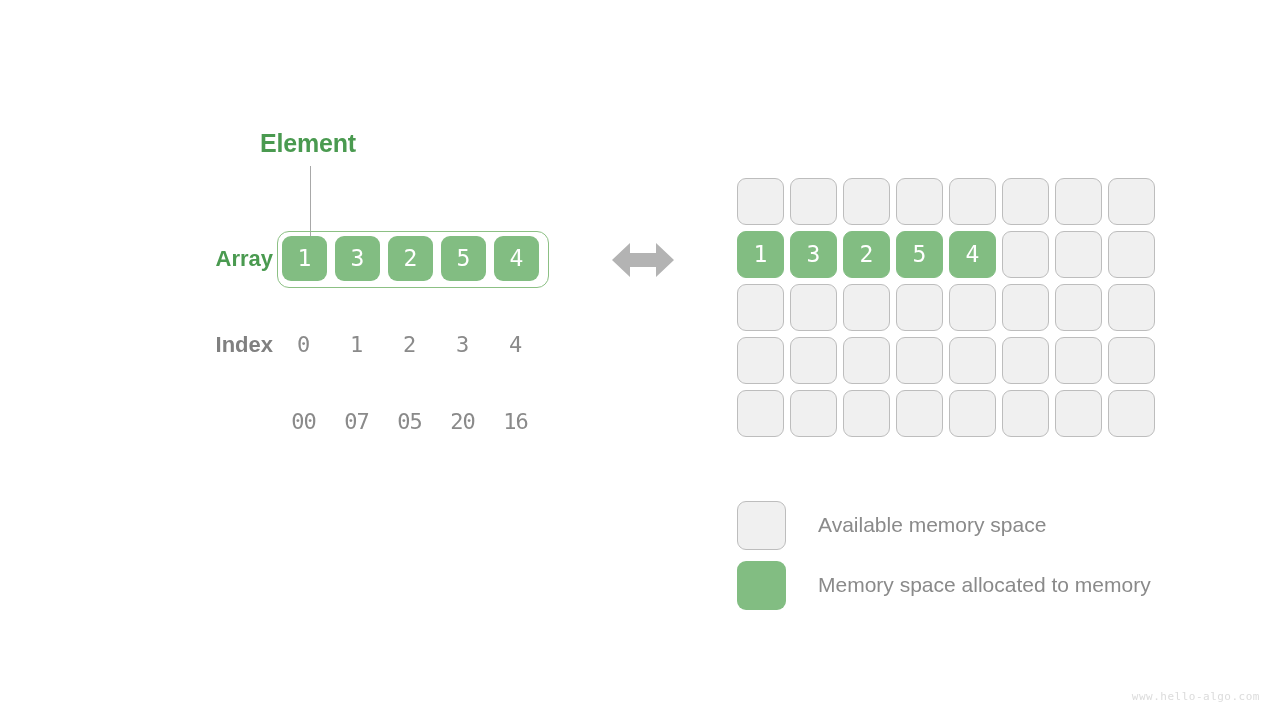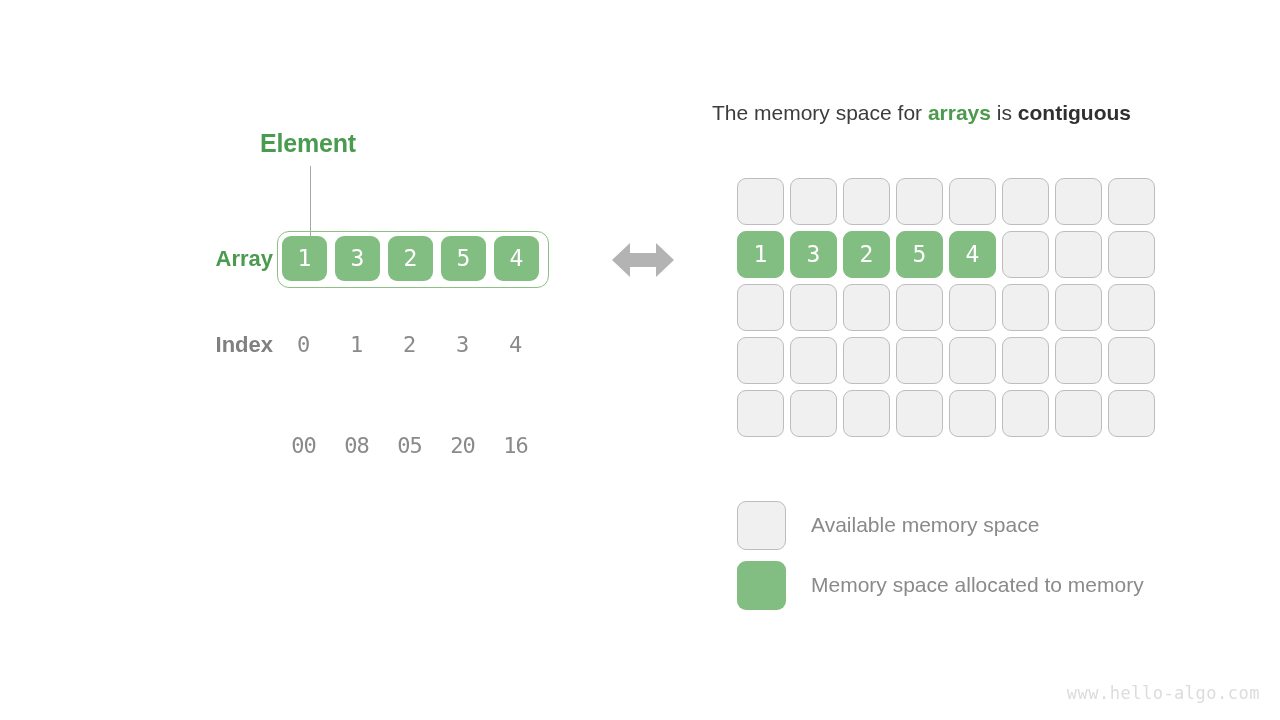--- a/index.html
+++ b/index.html
@@ -112,21 +112,20 @@
   .num-cell {
     width: 45px;
     text-align: center;
     font-size: 22px;
     font-family: "DejaVu Sans Mono", monospace;
     color: #8a8a8a;
     line-height: 1.15;
   }
   .num-row.mem-row .num-cell {
     letter-spacing: -1px;
-    margin-top: 24px;
   }
 
   
   .double-arrow {
     position: absolute;
     left: 612px;
     top: 236px;
     width: 62px;
     height: 48px;
   }
@@ -189,20 +188,21 @@
   
   .legend {
     position: absolute;
     left: 37px;
     top: 495px;
   }
   .legend-row {
     display: flex;
     align-items: center;
     height: 60px;
+    gap: 7px;
   }
   .legend-swatch {
     width: 49px;
     height: 49px;
     border-radius: 9px;
     box-sizing: border-box;
     flex: 0 0 auto;
   }
   .legend-swatch.available {
     background: #f0f0f0;
@@ -217,21 +217,21 @@
     color: #8a8a8a;
     white-space: nowrap;
   }
 
   
   .watermark {
     position: absolute;
     right: 20px;
     bottom: 17px;
     font-family: "DejaVu Sans Mono", monospace;
-    font-size: 17px;
+    font-size: 11px;
     color: #dcdcdc;
     letter-spacing: 0.5px;
   }
 </style>
 </head>
 <body>
 
 <div class="canvas">
 
   <div class="left-panel">
@@ -256,36 +256,33 @@
     <div class="num-row index-row" id="index-row">
         <div class="num-cell">0</div>
         <div class="num-cell">1</div>
         <div class="num-cell">2</div>
         <div class="num-cell">3</div>
         <div class="num-cell">4</div>
       </div>
 
     <div class="num-row mem-row" id="mem-row">
         <div class="num-cell">00</div>
-        <div class="num-cell">08</div>
+        <div class="num-cell">07</div>
         <div class="num-cell">05</div>
         <div class="num-cell">20</div>
         <div class="num-cell">16</div>
       </div>
   </div>
 
   <svg class="double-arrow" viewBox="0 0 62 48">
     <path d="M0 24 L18 7 L18 17 L44 17 L44 7 L62 24 L44 41 L44 31 L18 31 L18 41 Z" fill="#b3b3b3"></path>
   </svg>
 
   <div class="right-panel">
 
-    <div class="right-title">
-      <span>The memory space for </span><span class="kw-green">arrays</span><span> is </span><span class="kw-dark">contiguous</span>
-    </div>
 
     <div class="mem-grid" id="mem-grid">
         <div class="mem-cell"></div>
         <div class="mem-cell"></div>
         <div class="mem-cell"></div>
         <div class="mem-cell"></div>
         <div class="mem-cell"></div>
         <div class="mem-cell"></div>
         <div class="mem-cell"></div>
         <div class="mem-cell"></div>

